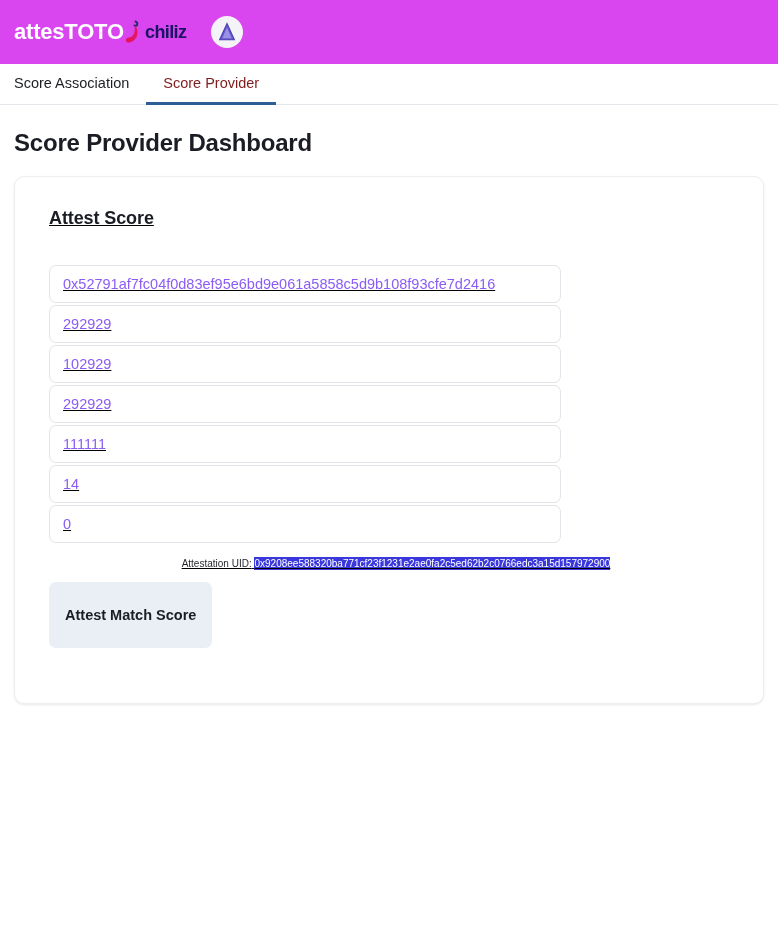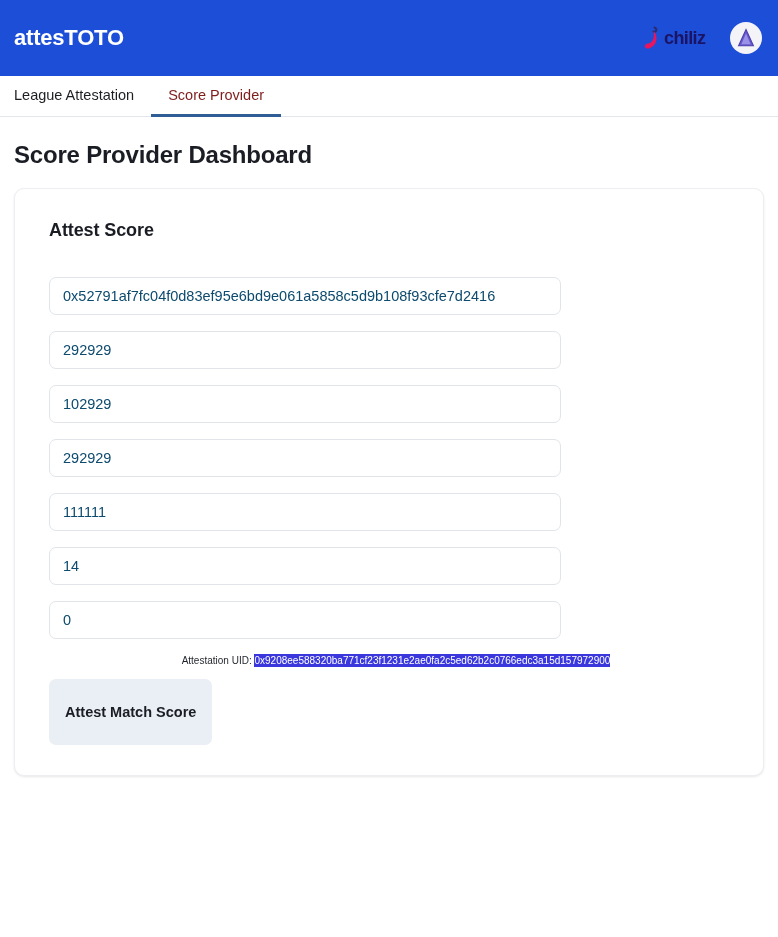--- a/index.html
+++ b/index.html
@@ -8,25 +8,25 @@
     padding: 0;
     width: 778px;
     height: 937px;
     background: #ffffff;
     font-family: "Liberation Sans", sans-serif;
     -webkit-font-smoothing: antialiased;
   }
 
   
   .appbar {
-    height: 76px;
-    background: #1d4ed8;
-    display: flex;
-    align-items: center;
-    justify-content: space-between;
+    height: 64px;
+    background: #d946ef;
+    display: flex;
+    align-items: center;
+    justify-content: flex-start;
     padding: 0 16px 0 14px;
   }
   .brand {
     color: #ffffff;
     font-size: 22px;
     font-weight: 700;
     letter-spacing: -0.2px;
     line-height: 1;
   }
   .appbar-right {
@@ -85,20 +85,21 @@
   }
 
   .card {
     margin: 19px 14px 0 14px;
     background: #ffffff;
     border: 1px solid #eceef1;
     border-radius: 10px;
     box-shadow: 0 1px 3px rgba(16,24,40,0.06), 0 1px 2px rgba(16,24,40,0.04);
     padding: 22px 20px 30px 20px;
     min-height: 528px;
+    text-decoration: underline;
   }
   .card-title {
     font-size: 18px;
     font-weight: 700;
     color: #1b1d24;
     margin: 9px 0 0 14px;
     letter-spacing: -0.1px;
   }
 
   .form {
@@ -106,23 +107,23 @@
   }
   .field {
     display: block;
     width: 512px;
     height: 38px;
     border: 1px solid #e1e4e8;
     border-radius: 7px;
     background: #ffffff;
     font-family: "Liberation Sans", sans-serif;
     font-size: 14.5px;
-    color: #0c4a6e;
+    color: #8b5cf6;
     padding: 0 13px;
-    margin-bottom: 16px;
+    margin-bottom: 2px;
     outline: none;
   }
   .field::placeholder { color: #9aa0a8; }
 
   .uid-line {
     margin: 15px 0 0 14px;
     font-size: 10px;
     color: #1f2329;
     white-space: nowrap;
     text-align: center;
@@ -171,21 +172,21 @@
         <path d="M11 6.4 L15.6 17.2 L6.4 17.2 Z" fill="#9b92e8"></path>
         <path d="M11 2.5 L18.4 18.8 L3.6 18.8 Z" fill="none" stroke="#4a3fb0" stroke-width="1.1"></path>
       </svg>
     </div>
 
   </div>
 </div>
 
 <div class="tabs">
   <div class="tab">
-    <span>League Attestation</span>
+    <span>Score Association</span>
   </div>
   <div class="tab active">
     <span>Score Provider</span>
   </div>
 </div>
 
 <h1 class="page-title">Score Provider Dashboard</h1>
 
 <div class="card">
   <div class="card-title">Attest Score</div>

